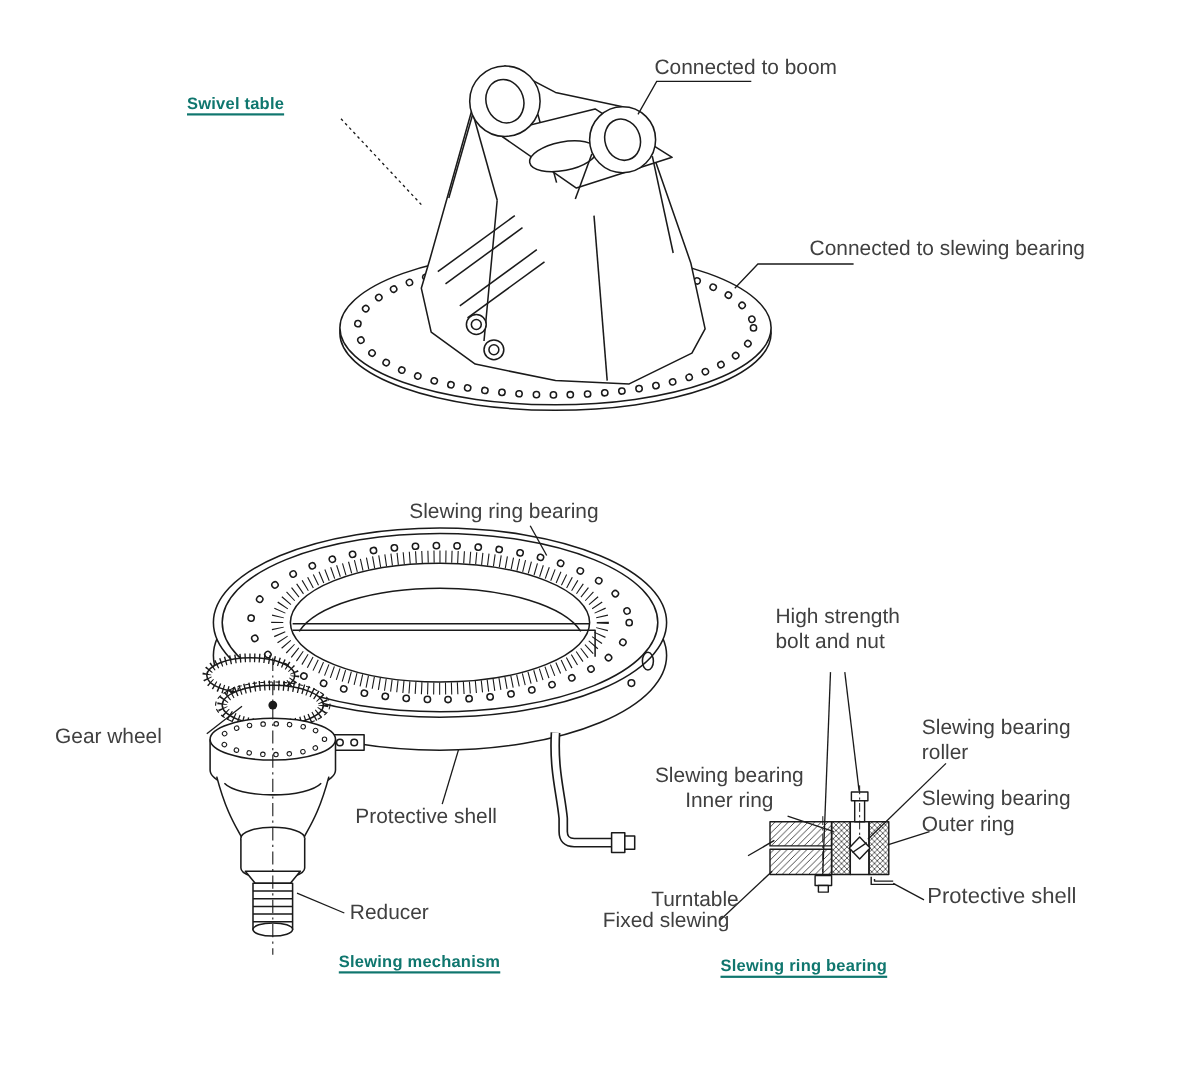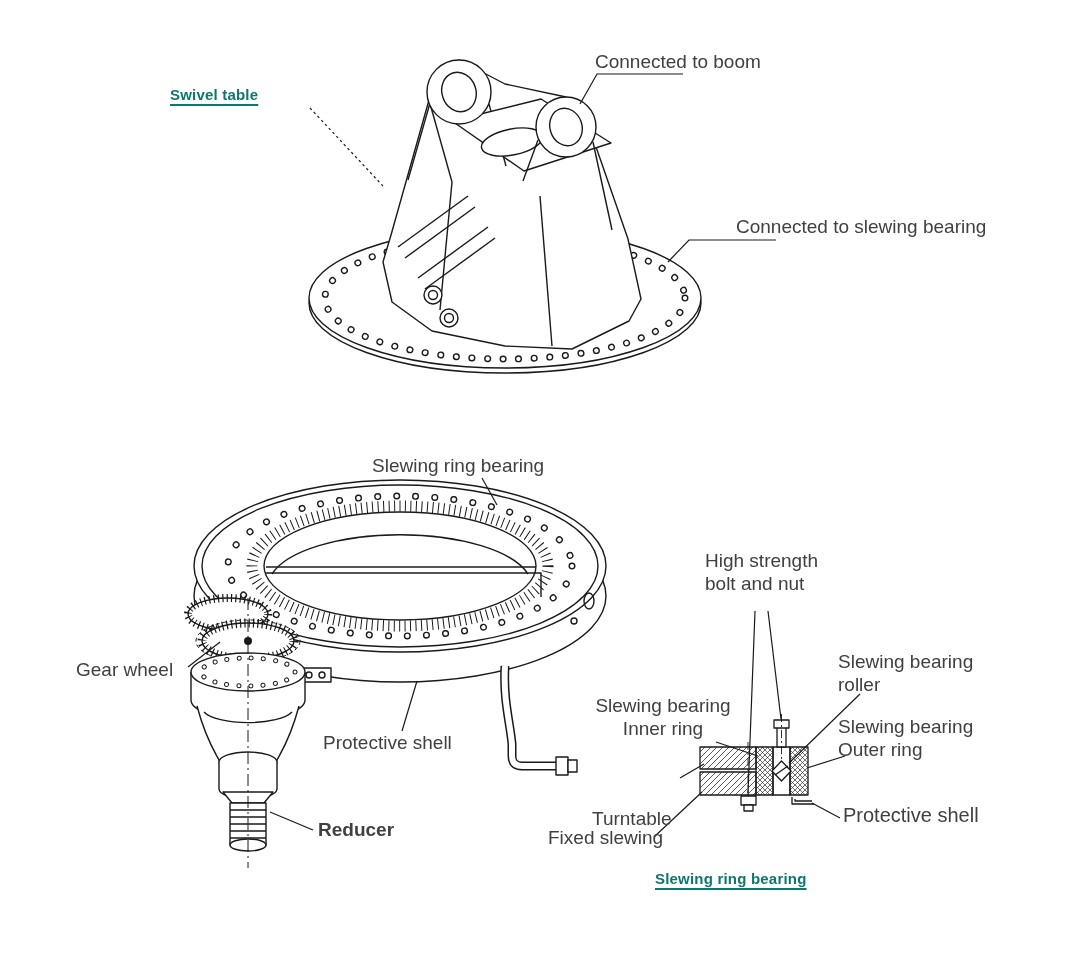--- a/index.html
+++ b/index.html
@@ -186,26 +186,27 @@
   </svg>
 
   <div class="heading" style="left:170px; top:86px;">Swivel table</div>
 
   <div class="callout" style="left:595px; top:50px;">Connected to boom</div>
 
   <div class="callout" style="left:688px; top:215px;margin-left:48px;">Connected to slewing bearing</div>
 
   <div class="callout" style="left:372px; top:454px;">Slewing ring bearing</div>
 
-  <div class="callout" style="left:76px; top:658px;">Gear wheel</div>
+  <div class="callout" style="left:50px; top:658px;">Gear wheel</div>
 
   <div class="callout" style="left:323px; top:731px;">Protective shell</div>
 
-  <div class="callout" style="left:318px; top:818px;font-weight:bold;">Reducer</div>
-
+  <div class="callout" style="left:318px; top:818px;">Reducer</div>
+
+  <div class="heading" style="left:308px; top:866px;">Slewing mechanism</div>
 
   <div class="callout" style="left:705px; top:549px;">High strength
 bolt and nut</div>
 
   <div class="callout" style="left:838px; top:650px;">Slewing bearing
 roller</div>
 
   <div class="callout center" style="left:588px; top:694px; width:150px;">Slewing bearing
 Inner ring</div>
 

